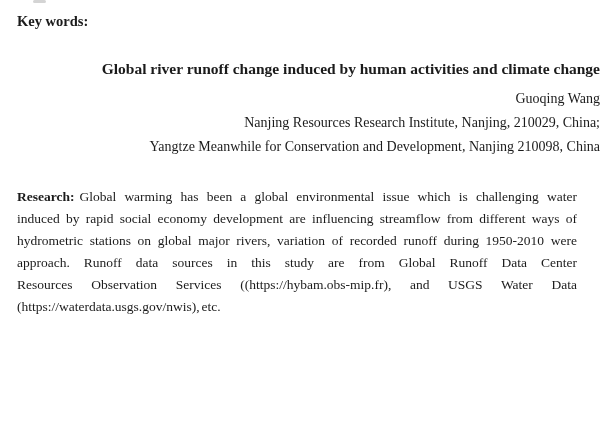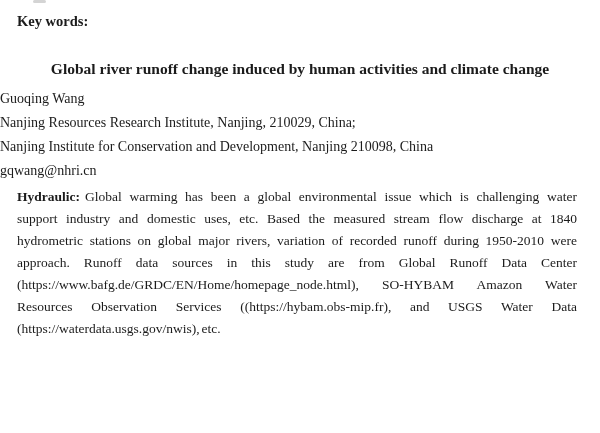--- a/index.html
+++ b/index.html
@@ -35,32 +35,32 @@
     font-size: 14.5px;
     font-weight: bold;
     line-height: 17px;
     white-space: nowrap;
   }
   .paper-title {
     position: absolute;
     top: 58px;
     left: 0;
     width: 600px;
-    text-align: center;
+    text-align: right;
     font-size: 15.5px;
     font-weight: bold;
     line-height: 22px;
     white-space: nowrap;
   }
   .header-block {
     position: absolute;
     top: 87px;
     left: 0;
     width: 600px;
-    text-align: left;
+    text-align: right;
     font-size: 14px;
     line-height: 24px;
   }
   .header-block div {
     height: 24px;
     white-space: nowrap;
   }
   .abstract {
     position: absolute;
     top: 186px;
@@ -92,27 +92,25 @@
 
   <div class="scan-artifact"></div>
 
   <div class="keywords">Key words:</div>
 
   <h1 class="paper-title" style="margin:0;">Global river runoff change induced by human activities and climate change</h1>
 
   <div class="header-block">
     <div>Guoqing Wang</div>
     <div>Nanjing Resources Research Institute, Nanjing, 210029, China;</div>
-    <div>Nanjing Institute for Conservation and Development, Nanjing 210098, China</div>
-    <div>gqwang@nhri.cn</div>
+    <div>Yangtze Meanwhile for Conservation and Development, Nanjing 210098, China</div>
   </div>
 
   <div class="abstract">
-    <div class="aline"><span class="abstract-label">Hydraulic:</span><span>Global warming has been a global environmental issue which is challenging water</span></div>
-    <div class="aline">support industry and domestic uses, etc. Based the measured stream flow discharge at 1840</div>
+    <div class="aline"><span class="abstract-label">Research:</span><span>Global warming has been a global environmental issue which is challenging water</span></div>
+    <div class="aline">induced by rapid social economy development are influencing streamflow from different ways of</div>
     <div class="aline">hydrometric stations on global major rivers, variation of recorded runoff during 1950-2010 were</div>
     <div class="aline">approach. Runoff data sources in this study are from Global Runoff Data Center</div>
-    <div class="aline">(https://www.bafg.de/GRDC/EN/Home/homepage_node.html), SO-HYBAM Amazon Water</div>
     <div class="aline">Resources Observation Services ((https://hybam.obs-mip.fr), and USGS Water Data</div>
     <div class="aline last">(https://waterdata.usgs.gov/nwis), etc.</div>
   </div>
 
 </div>
 
 </body></html>

